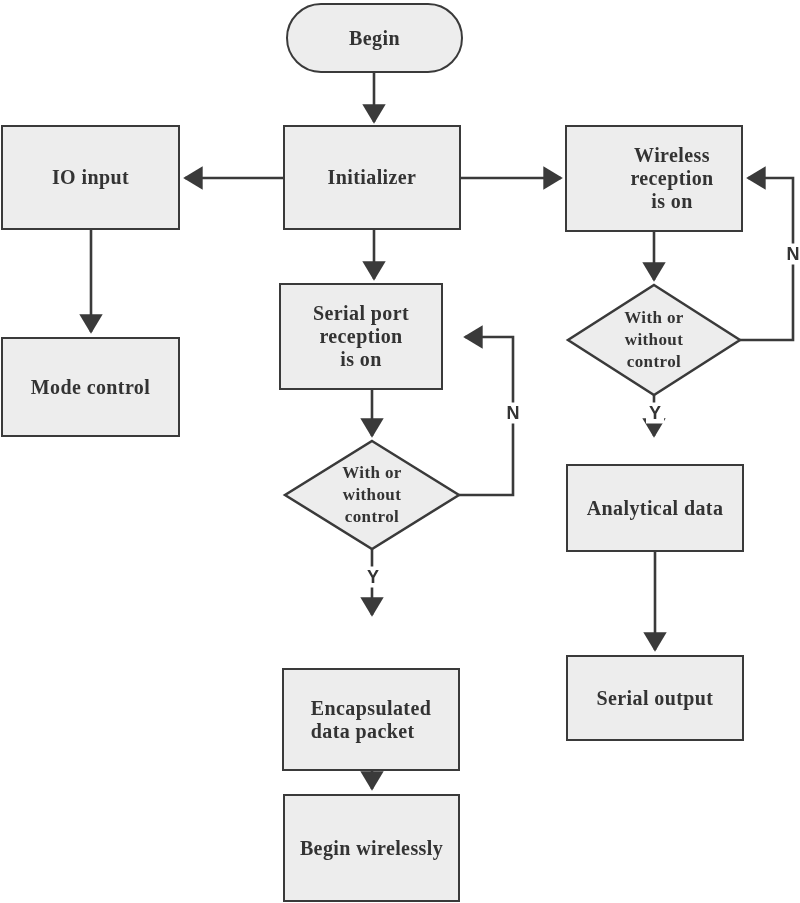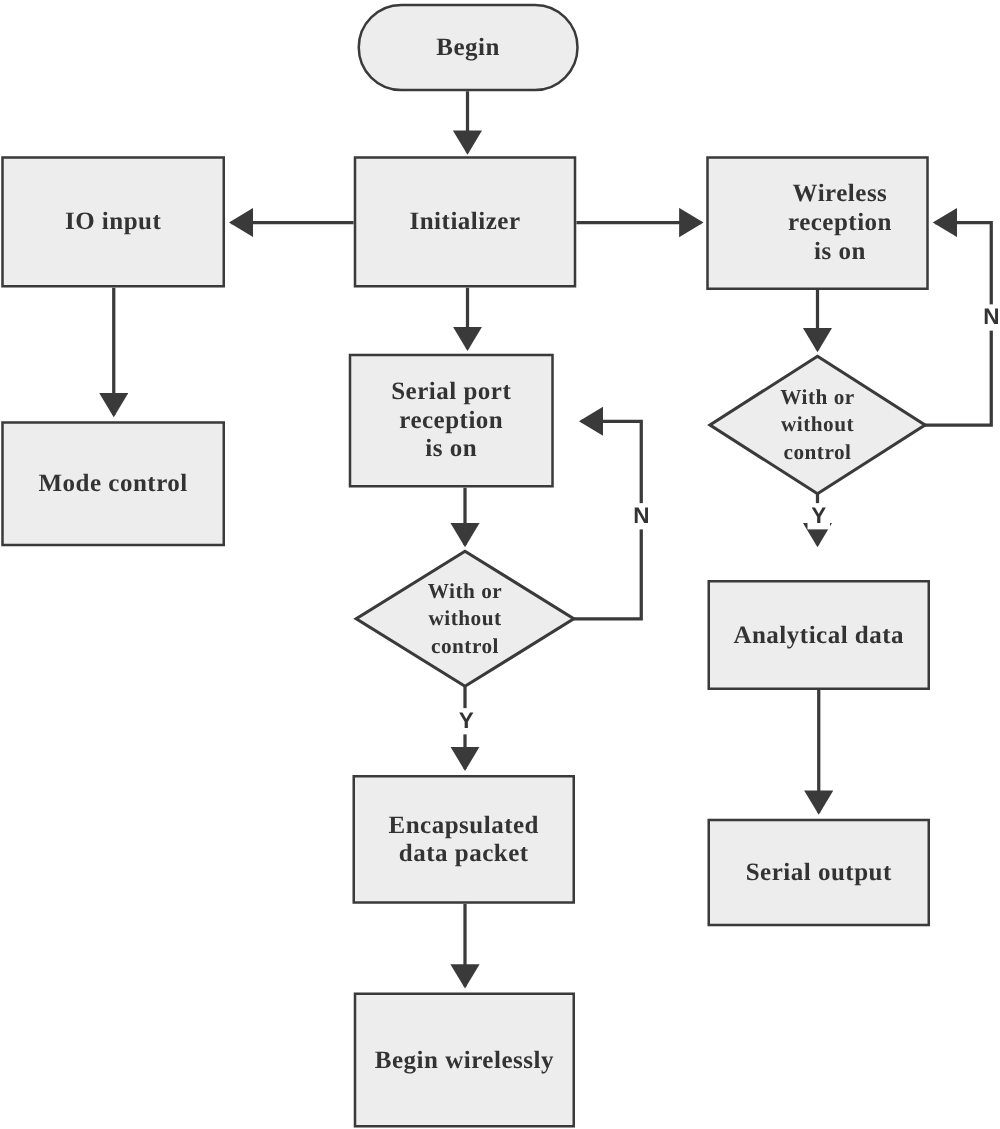--- a/index.html
+++ b/index.html
@@ -21,21 +21,21 @@
     border: 2.5px solid var(--node-border, #3a3a3a);
     display: flex; align-items: center; justify-content: center;
     text-align: center;
     color: var(--text-color, #333333);
     font-weight: bold;
     font-size: 20px;
     line-height: 23px;
     letter-spacing: 0.4px;
   }
   .node-label, .diamond-label { white-space: pre-line; font-family: Liberation Serif, serif; }
-  .node.align-left { text-align: center; }
+  .node.align-left { text-align: left; margin-top: 48px; }
   .terminator { border-radius: 35px; }
   .diamond-label {
     position: absolute;
     display: flex; align-items: center; justify-content: center;
     text-align: center;
     color: var(--text-color, #333333);
     font-weight: bold;
     font-size: 17px;
     line-height: 22px;
     letter-spacing: 0.4px;

